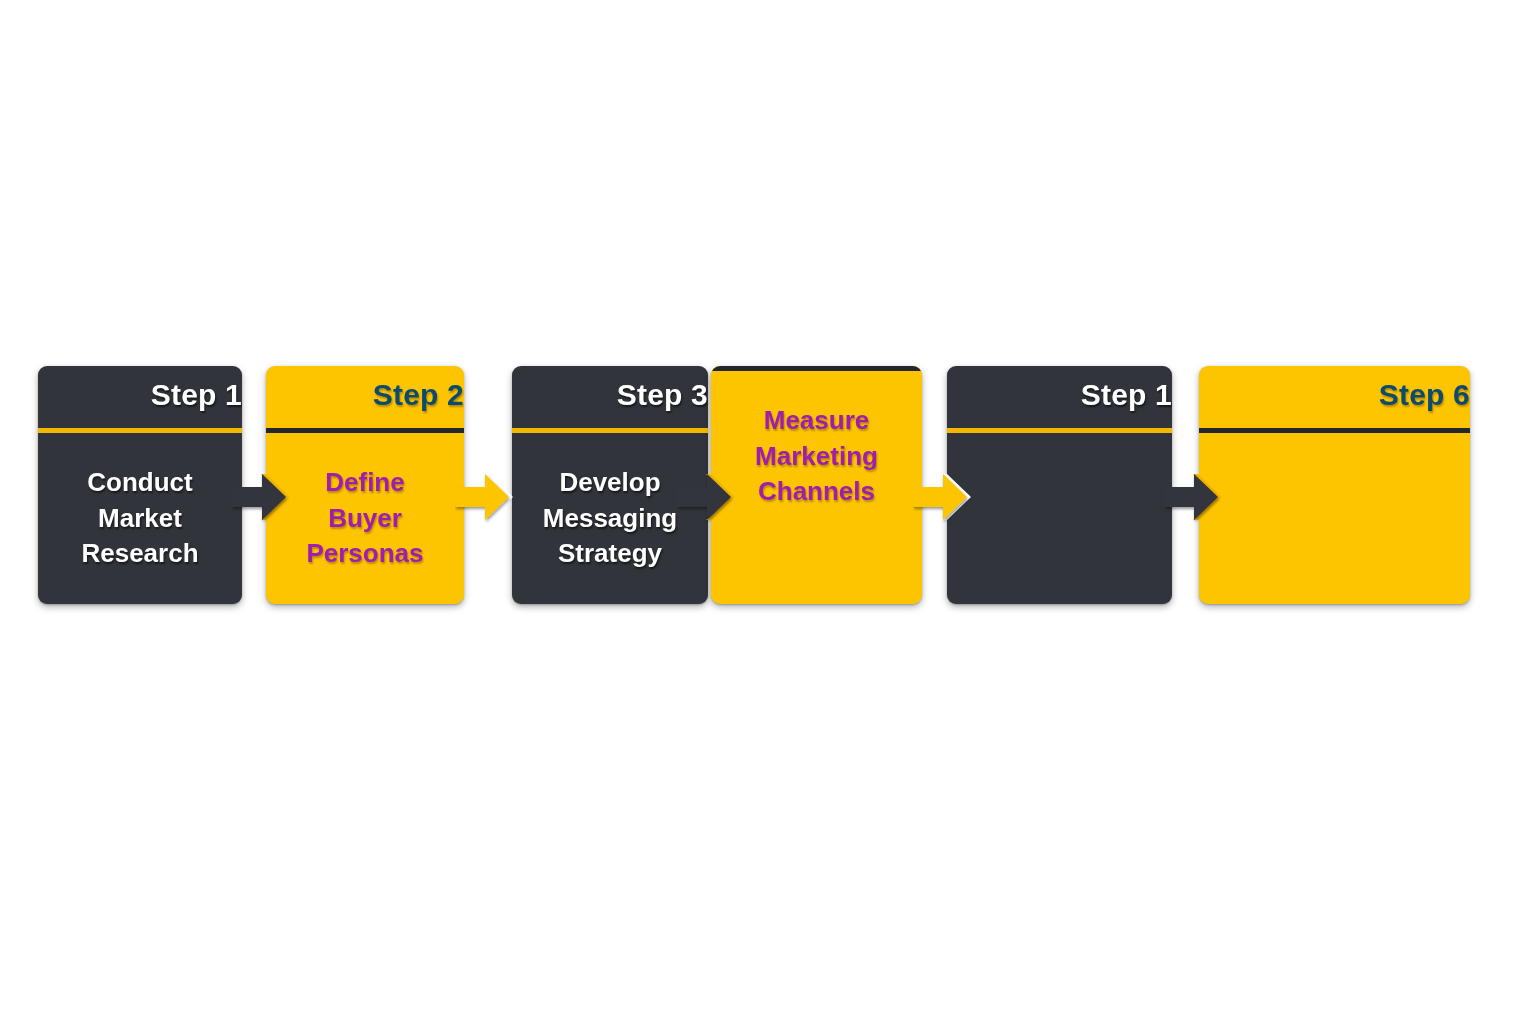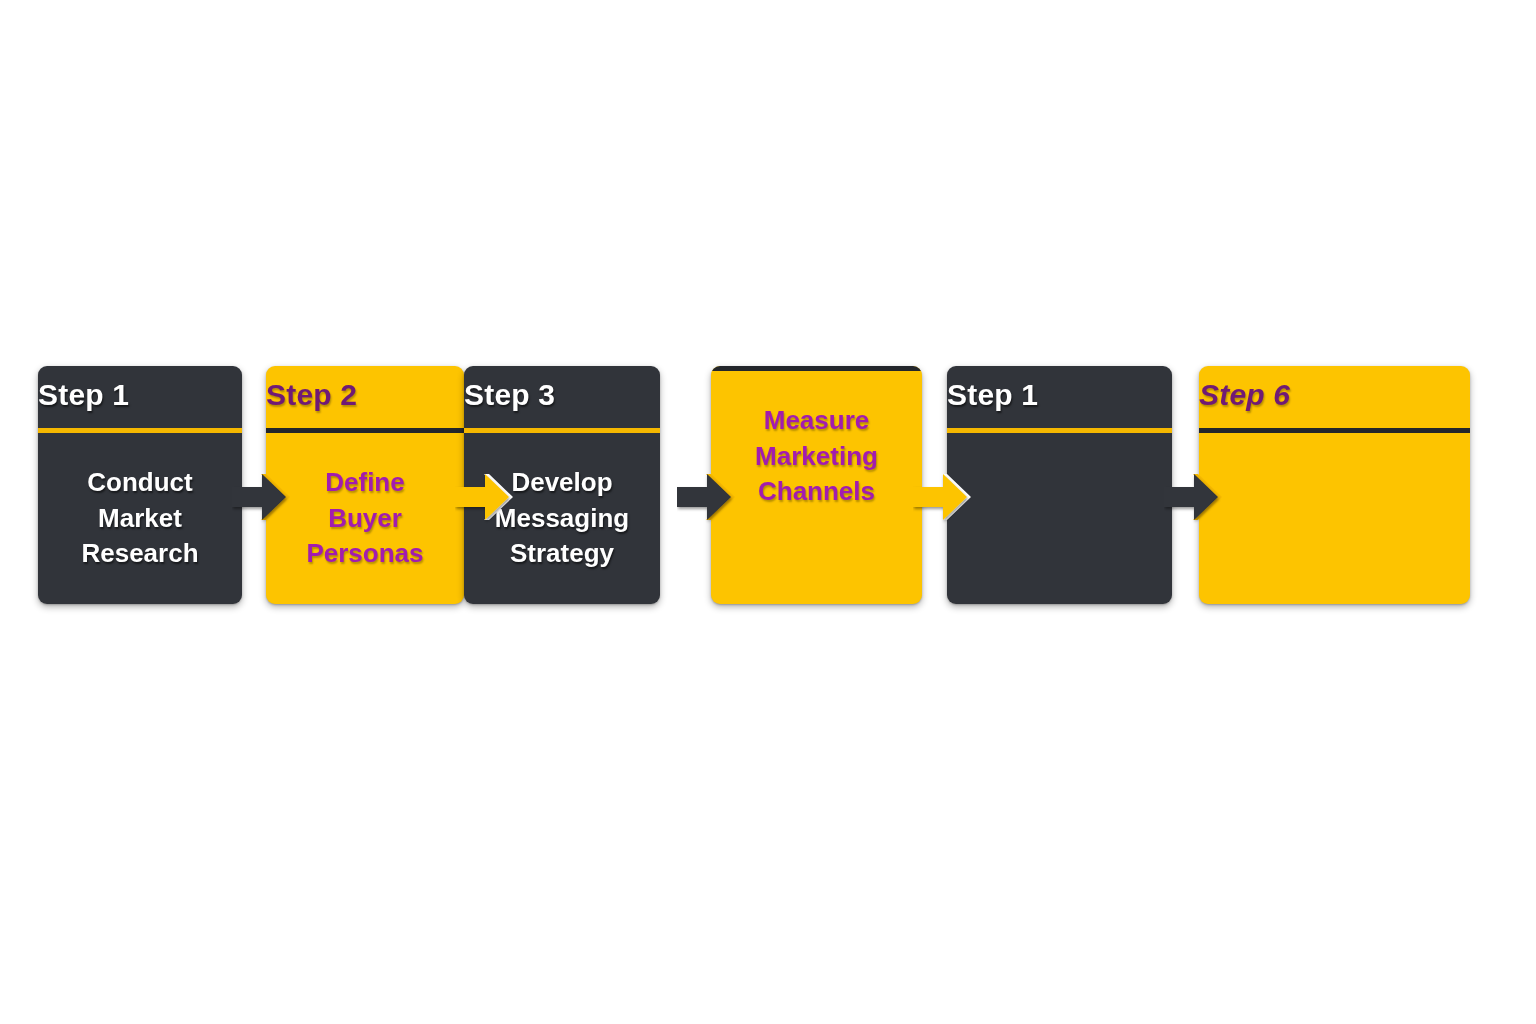--- a/index.html
+++ b/index.html
@@ -41,36 +41,36 @@
     box-shadow: 0 3px 7px rgba(0,0,0,0.30), 0 1px 2px rgba(0,0,0,0.22);
   }
 
   .step-card.dark  { background: #31343a; }
   .step-card.light { background: #fdc400; }
 
   .card-header {
     height: 62px;
     display: flex;
     align-items: center;
-    justify-content: flex-start;
+    justify-content: flex-end;
     box-sizing: border-box;
     padding-bottom: 4px;
   }
   .card-header-text {
     font-size: 30px;
     font-weight: bold;
     letter-spacing: 0.2px;
     line-height: 1;
   }
   .dark .card-header-text {
     color: #ffffff;
     text-shadow: 1px 2px 2px rgba(0,0,0,0.55);
   }
   .light .card-header-text {
-    color: #701a75;
+    color: #0c4a6e;
     text-shadow: 1px 2px 2px rgba(0,0,0,0.28);
   }
 
   .card-divider {
     height: 5px;
     width: 100%;
   }
   .dark .card-divider  { background: #f5b800; }
   .light .card-divider { background: #23262b; }
 
@@ -127,21 +127,21 @@
         <div class="card-header">
           <div class="card-header-text">Step 2</div>
         </div>
         <div class="card-divider"></div>
         <div class="card-body">
           <div class="card-body-text">Define
 Buyer
 Personas</div>
         </div>
       </div>
-      <div class="step-card dark" style="left: 464px; width: 196px;">
+      <div class="step-card dark" style="left: 512px; width: 196px;">
         <div class="card-header">
           <div class="card-header-text">Step 3</div>
         </div>
         <div class="card-divider"></div>
         <div class="card-body">
           <div class="card-body-text">Develop
 Messaging
 Strategy</div>
         </div>
       </div>
@@ -152,21 +152,21 @@
 Marketing
 Channels</div>
         </div>
       </div>
       <div class="step-card dark" style="left: 947px; width: 225px;">
         <div class="card-header">
           <div class="card-header-text">Step 1</div>
         </div>
         <div class="card-divider"></div>
       </div>
-      <div class="step-card light" style="left: 1199px; width: 271px; font-style: italic;">
+      <div class="step-card light" style="left: 1199px; width: 271px;">
         <div class="card-header">
           <div class="card-header-text">Step 6</div>
         </div>
         <div class="card-divider"></div>
       </div>
       <div class="flow-arrow" style="left: 232px;">
         <svg viewBox="0 0 62 62">
           <defs>
             <filter id="ash0" x="-40%" y="-40%" width="200%" height="200%">
               <feDropShadow dx="1" dy="2" stdDeviation="1.6" flood-color="#000" flood-opacity="0.40"></feDropShadow>

